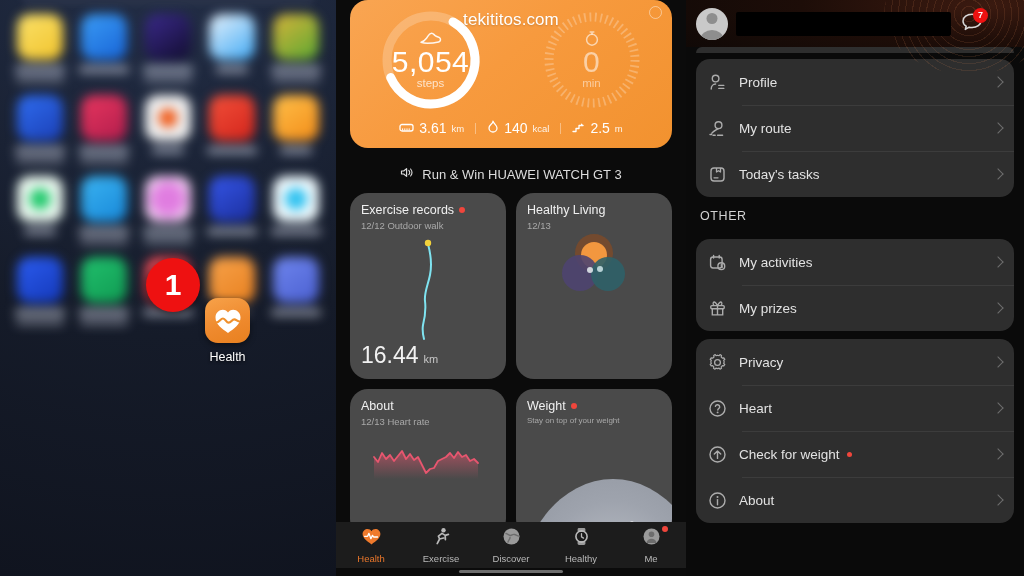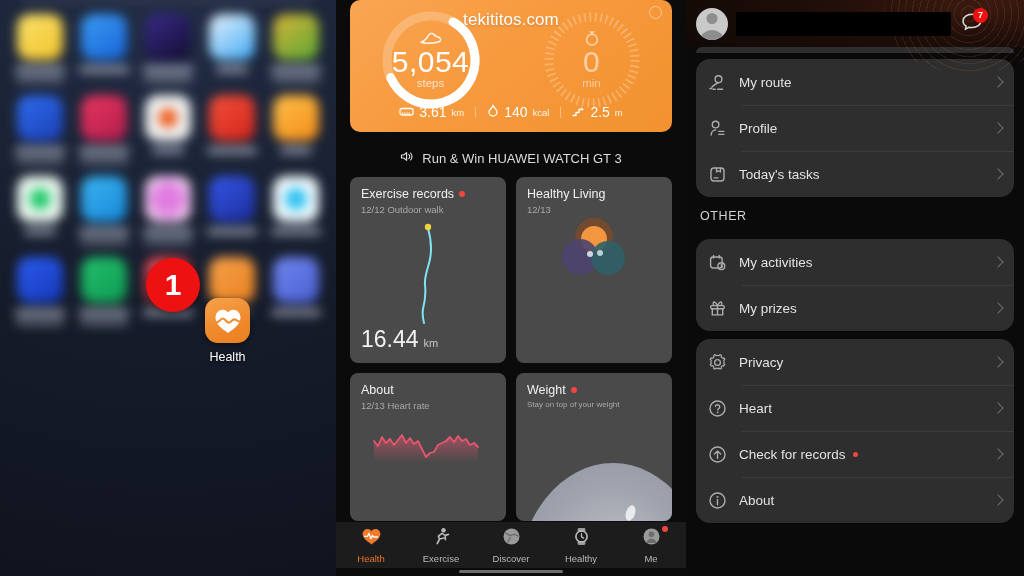--- a/index.html
+++ b/index.html
@@ -73,22 +73,22 @@
   .panel-mid {
     position: relative;
     width: 350px; height: 576px;
     background: #0b0b0b;
     overflow: hidden;
   }
   .mid-scroll { position: absolute; inset: 0 0 46px 0; overflow: hidden; }
 
   .summary-card {
     position: relative;
-    margin: 0 14px; height: 132px;
-    border-radius: 10px;
+    margin: 0 14px; height: 148px;
+    border-radius: 18px;
     background: linear-gradient(140deg, #f9a552 0%, #f79a3e 45%, #f2922f 100%);
     overflow: hidden;
   }
   .watermark {
     position: absolute; left: 0; right: 0; top: 10px; text-align: center;
     color: #fff; font-size: 17px; letter-spacing: .1px; z-index: 9;
     text-shadow: 0 1px 2px rgba(0,0,0,.18);
   }
   .card-close {
     position: absolute; right: 10px; top: 6px; width: 13px; height: 13px;
@@ -120,21 +120,21 @@
   .banner {
     display: flex; align-items: center; justify-content: center; gap: 8px;
     height: 38px; color: #dcdcdc; font-size: 13px; margin-top: 7px;
   }
 
   .card-grid {
     display: grid; grid-template-columns: 1fr 1fr;
     gap: 10px; padding: 0 14px;
   }
   .tile {
-    position: relative; background: #4a4a4a; border-radius: 8px;
+    position: relative; background: #4a4a4a; border-radius: 18px;
     height: 186px; overflow: hidden; padding: 10px 11px;
   }
   .tile.short { height: 148px; }
   .tile-title { color: #f0f0f0; font-size: 12.5px; display: flex; align-items: center; gap: 5px; }
   .dot-red { width: 6px; height: 6px; border-radius: 50%; background: #f0463c; display: inline-block; }
   .tile-sub { color: #a9a9a9; font-size: 9.5px; margin-top: 3px; }
   .tile-sub.tiny { font-size: 8px; }
   .tile-foot { position: absolute; left: 11px; bottom: 10px; display: flex; align-items: baseline; gap: 5px; }
   .tile-foot .big { color: #f2f2f2; font-size: 23px; }
   .tile-foot .small { color: #c7c7c7; font-size: 11px; }
@@ -564,36 +564,36 @@
       </div>
     </div>
 
     <div class="top-trim"></div>
     <div class="right-body">
 
       <div class="group first">
         <div class="row">
           <span class="row-ico">
             <svg width="19" height="19" viewBox="0 0 19 19" aria-hidden="true">
-              <circle cx="10.5" cy="6.2" r="3.4" fill="none" stroke="#c8c8c8" stroke-width="1.4"></circle>
-              <path d="M10.5 9.6c-3.2 1.6-5.6 3-6.6 4.6M2 15.5h1.6M5 16.2h2.2M9.6 16.2h5" fill="none" stroke="#c8c8c8" stroke-width="1.4" stroke-linecap="round"></path>
-            </svg>
-          </span>
-          <span class="row-label">My route</span>
-          <span class="chev"></span>
-        </div>
-        <div class="row">
-          <span class="row-ico">
-            <svg width="19" height="19" viewBox="0 0 19 19" aria-hidden="true">
               <circle cx="7.6" cy="5.6" r="3.3" fill="none" stroke="#c8c8c8" stroke-width="1.4"></circle>
               <path d="M3.2 16c0-3 2-5 4.4-5" fill="none" stroke="#c8c8c8" stroke-width="1.4" stroke-linecap="round"></path>
               <path d="M10.8 12.4h5M10.8 15.4h5" stroke="#c8c8c8" stroke-width="1.4" stroke-linecap="round"></path>
             </svg>
           </span>
           <span class="row-label">Profile</span>
+          <span class="chev"></span>
+        </div>
+        <div class="row">
+          <span class="row-ico">
+            <svg width="19" height="19" viewBox="0 0 19 19" aria-hidden="true">
+              <circle cx="10.5" cy="6.2" r="3.4" fill="none" stroke="#c8c8c8" stroke-width="1.4"></circle>
+              <path d="M10.5 9.6c-3.2 1.6-5.6 3-6.6 4.6M2 15.5h1.6M5 16.2h2.2M9.6 16.2h5" fill="none" stroke="#c8c8c8" stroke-width="1.4" stroke-linecap="round"></path>
+            </svg>
+          </span>
+          <span class="row-label">My route</span>
           <span class="chev"></span>
         </div>
         <div class="row">
           <span class="row-ico">
             <svg width="19" height="19" viewBox="0 0 19 19" aria-hidden="true">
               <rect x="3" y="3" width="13" height="13" rx="3" fill="none" stroke="#c8c8c8" stroke-width="1.4"></rect>
               <path d="M12.5 3v4l-2-1.3L8.5 7V3" fill="none" stroke="#c8c8c8" stroke-width="1.3" stroke-linejoin="round"></path>
               <path d="M6 12.8h4" stroke="#c8c8c8" stroke-width="1.3" stroke-linecap="round"></path>
             </svg>
           </span>
@@ -653,21 +653,21 @@
           <span class="chev"></span>
         </div>
         <div class="row">
           <span class="row-ico">
             <svg width="19" height="19" viewBox="0 0 19 19" aria-hidden="true">
               <circle cx="9.5" cy="9.5" r="7.5" fill="none" stroke="#c8c8c8" stroke-width="1.4"></circle>
               <path d="M9.5 13.4V6.2M6.3 9.1l3.2-3 3.2 3" fill="none" stroke="#c8c8c8" stroke-width="1.4" stroke-linecap="round" stroke-linejoin="round"></path>
             </svg>
           </span>
           <span class="row-label">
-            <span>Check for records</span>
+            <span>Check for weight</span>
             <span class="row-dot"></span>
           </span>
           <span class="chev"></span>
         </div>
         <div class="row">
           <span class="row-ico">
             <svg width="19" height="19" viewBox="0 0 19 19" aria-hidden="true">
               <circle cx="9.5" cy="9.5" r="7.5" fill="none" stroke="#c8c8c8" stroke-width="1.4"></circle>
               <circle cx="9.5" cy="6" r="1" fill="#c8c8c8"></circle>
               <path d="M9.5 8.6v5.2" stroke="#c8c8c8" stroke-width="1.4" stroke-linecap="round"></path>

